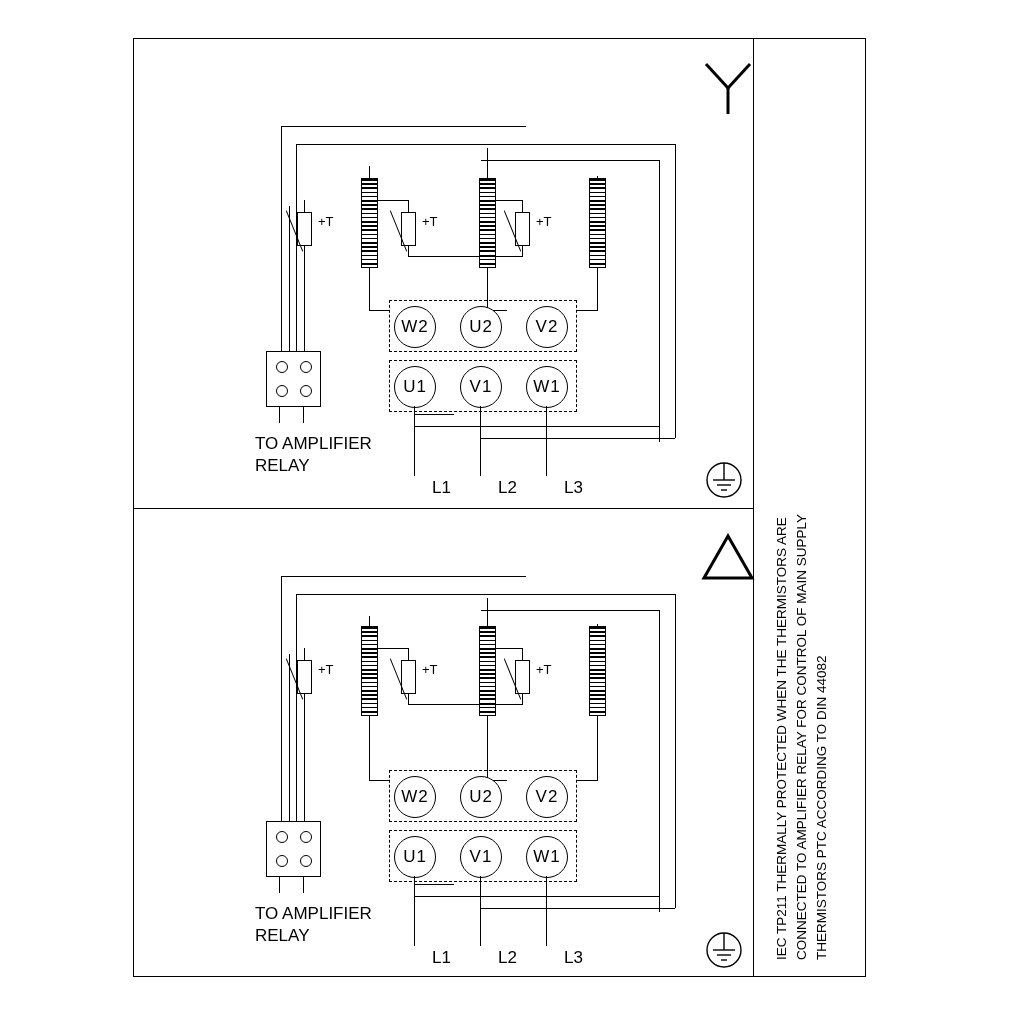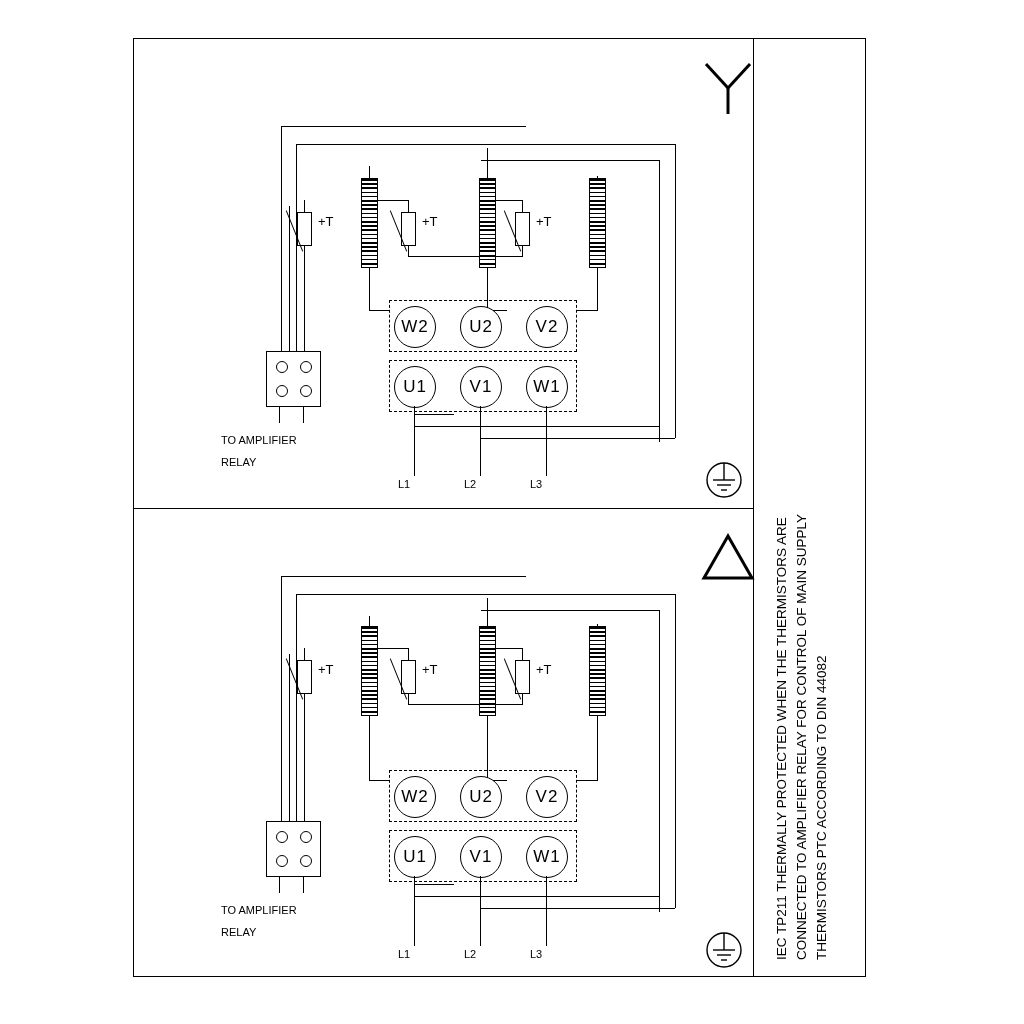--- a/index.html
+++ b/index.html
@@ -33,21 +33,21 @@
   .term{position:absolute;width:40px;height:40px;border:1.4px solid #000;border-radius:50%;background:#fff;
         display:flex;align-items:center;justify-content:center;font-size:17px;letter-spacing:1px;}
 
   
   .dashgroup{position:absolute;border:1.2px dashed #000;box-sizing:border-box;}
 
   
   .connblock{position:absolute;width:55px;height:56px;border:1.6px solid #000;box-sizing:border-box;background:#fff;}
   .connblock .dot{position:absolute;width:10px;height:10px;border:1.3px solid #000;border-radius:50%;background:#fff;}
 
-  .label{position:absolute;font-size:11px;white-space:nowrap;}
+  .label{position:absolute;font-size:17px;white-space:nowrap;margin-left:34px;}
 
   
   .sym-y{position:absolute;}
   .sym-delta{position:absolute;}
   .sym-earth{position:absolute;}
 
   
   .sidetext{position:absolute;left:760px;top:40px;width:100px;height:935px;}
   .sidetext .vline{position:absolute;font-size:13.5px;white-space:nowrap;
       transform-origin:left top;transform:rotate(-90deg);}

